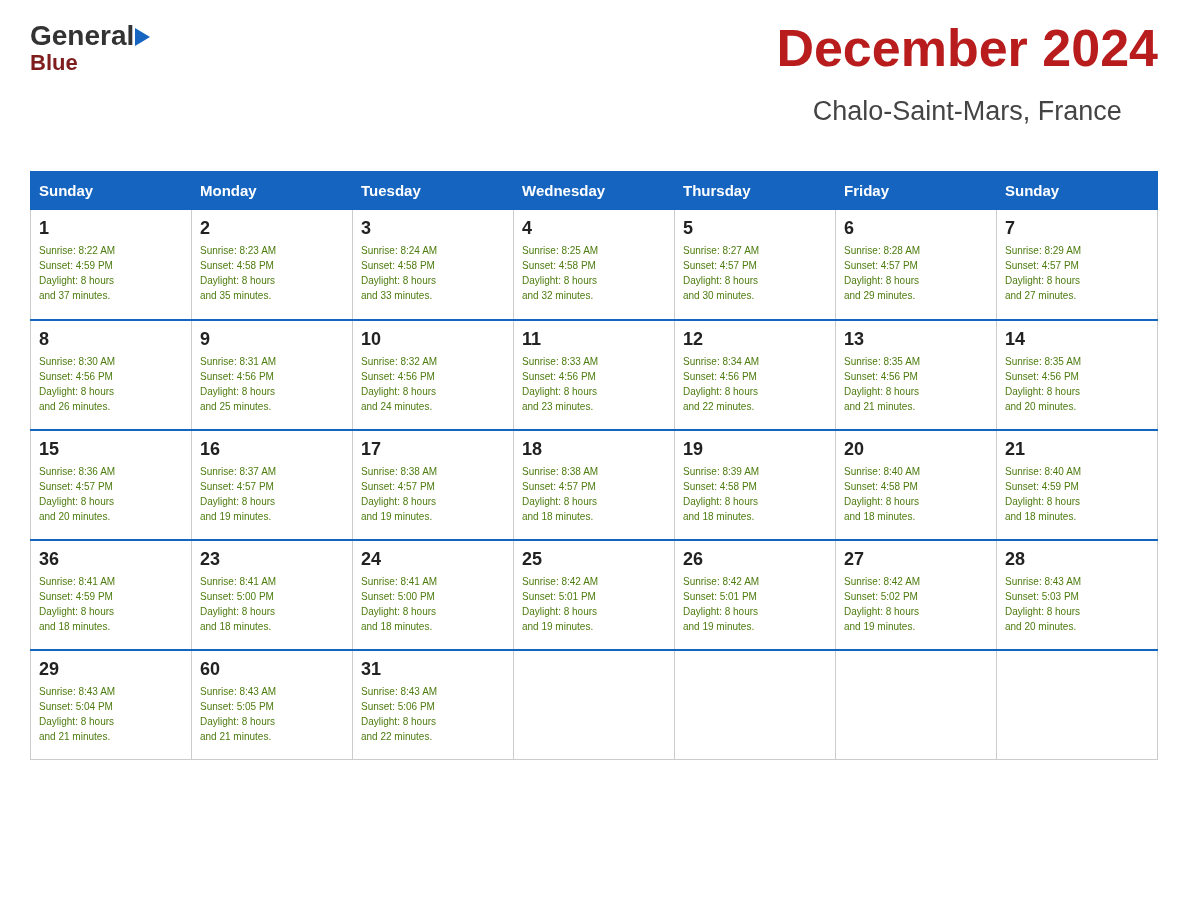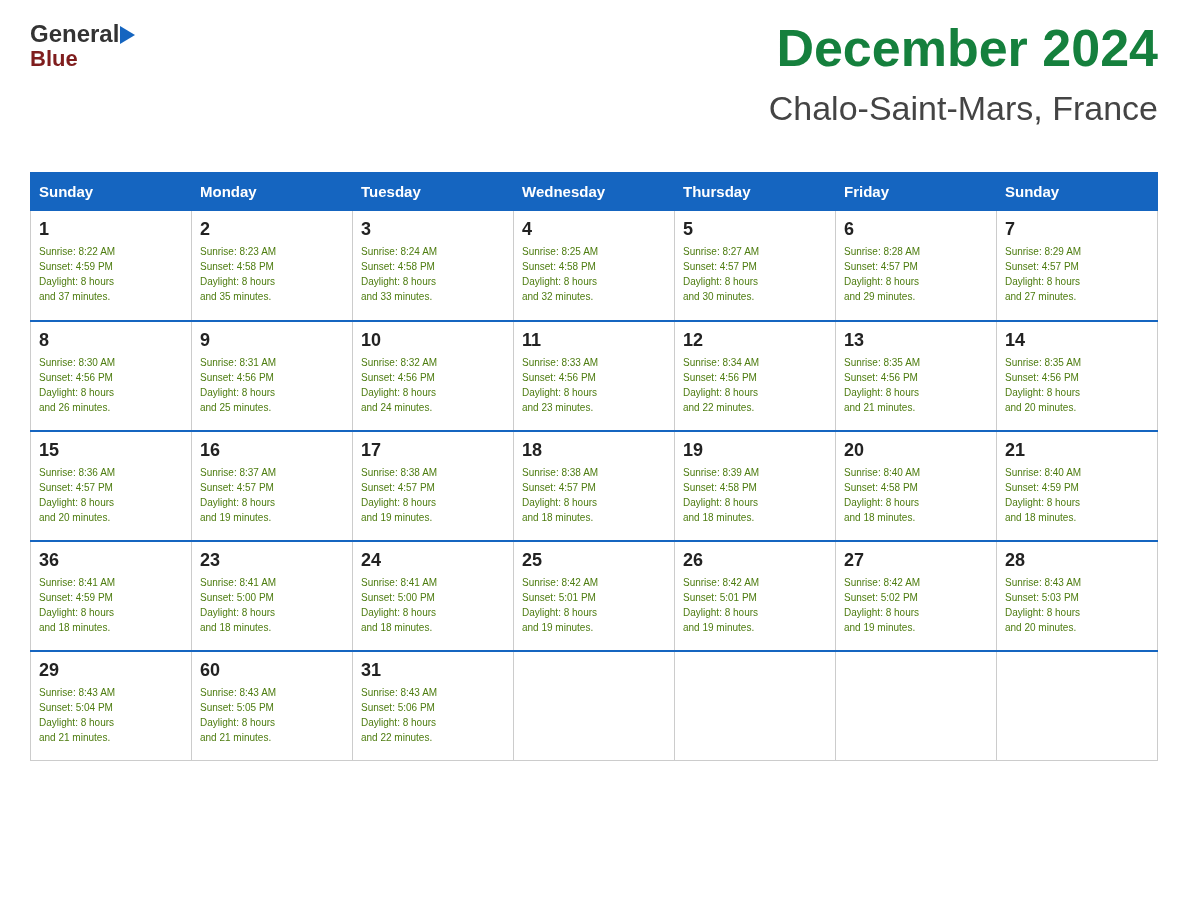--- a/index.html
+++ b/index.html
@@ -26,27 +26,27 @@
       font-weight: bold;
       color: #7f1d1d;
       margin-top: -2px;
     }
     .title-area {
       text-align: right;
     }
     .month-title {
       font-size: 52px;
       font-weight: bold;
-      color: #15803d;
+      color: #b91c1c;
       line-height: 1.1;
     }
     .location-title {
-      font-size: 34px;
+      font-size: 27px;
       color: #444;
-      margin-top: 12px;
+      margin-top: 19px;
       text-align: center;
     }
     table {
       width: 100%;
       border-collapse: collapse;
       table-layout: fixed;
       margin-top: 44px;
     }
     thead tr th {
       background-color: #1565c0;
@@ -81,21 +81,21 @@
       background: #fff;
     }
     tbody tr:not(:last-child) td {
       border-bottom: 2px solid #1565c0;
     }
     .logo-wrapper {
       display: flex;
       align-items: center;
     }
     .logo-general {
-      font-size: 24px;
+      font-size: 28px;
       font-weight: bold;
       color: #333;
     }
     .arrow-shape {
       width: 0;
       height: 0;
       border-style: solid;
       border-width: 9px 0 9px 15px;
       border-color: transparent transparent transparent #1565c0;
       display: inline-block;

